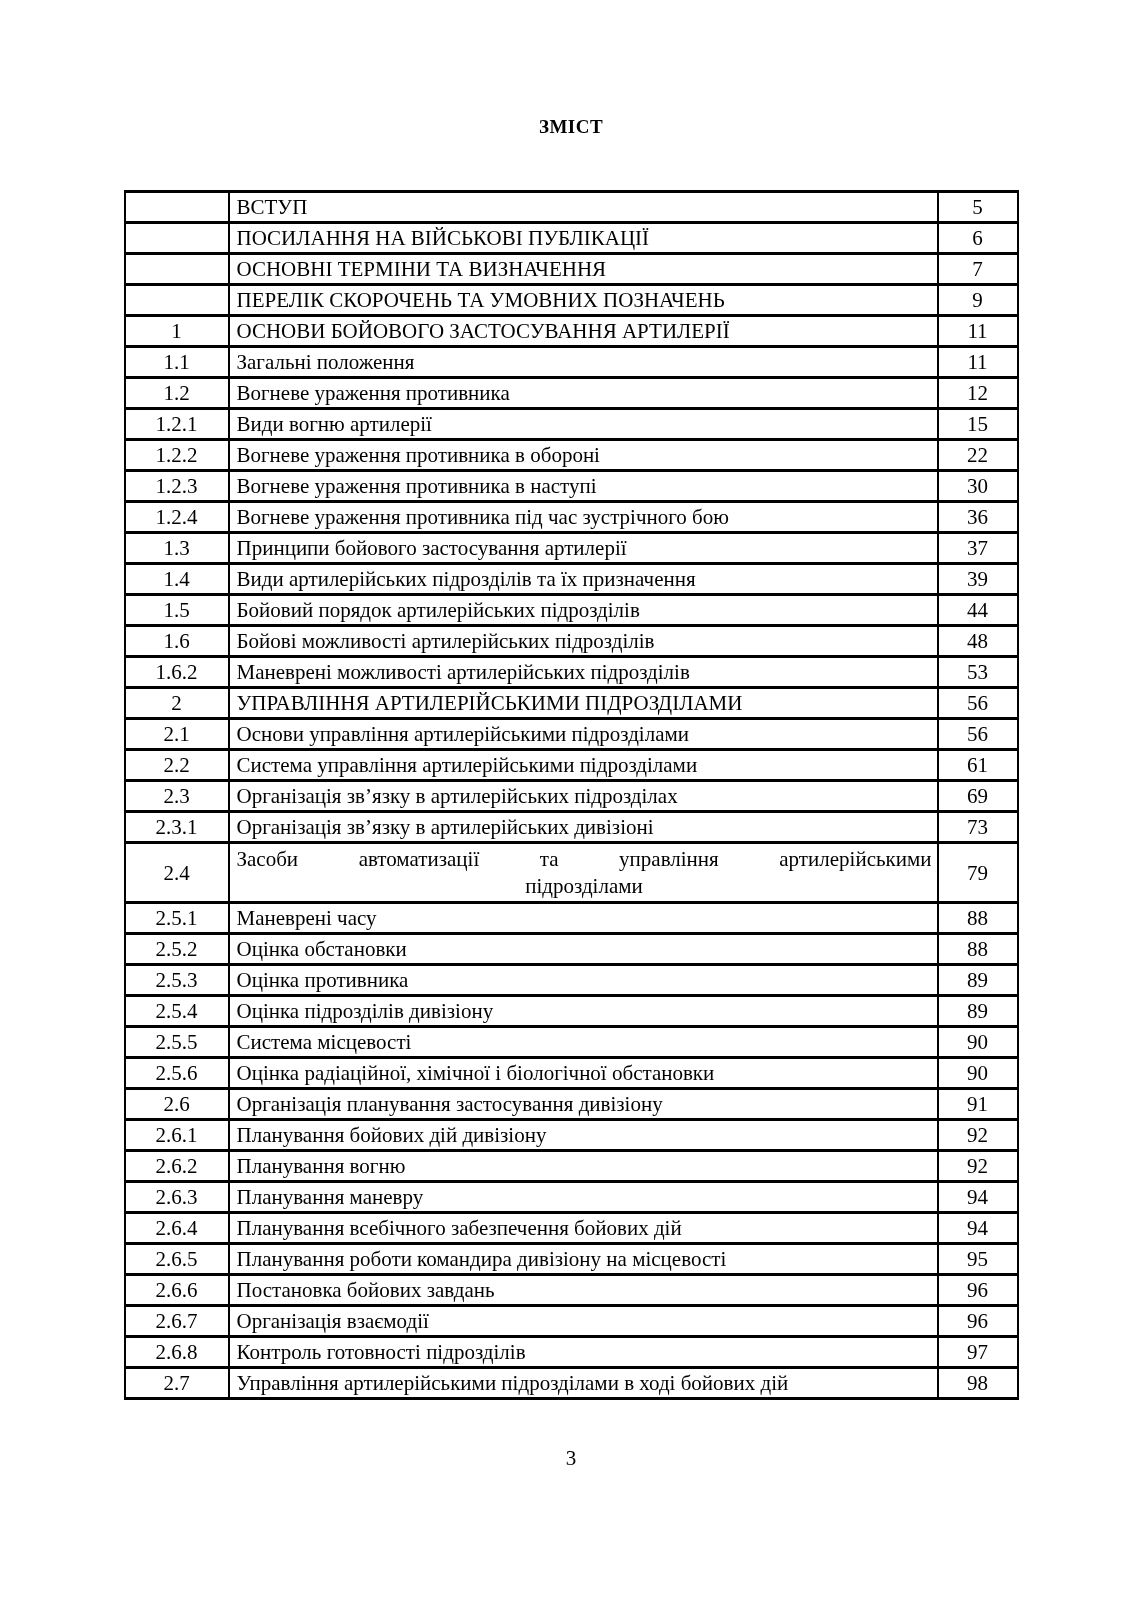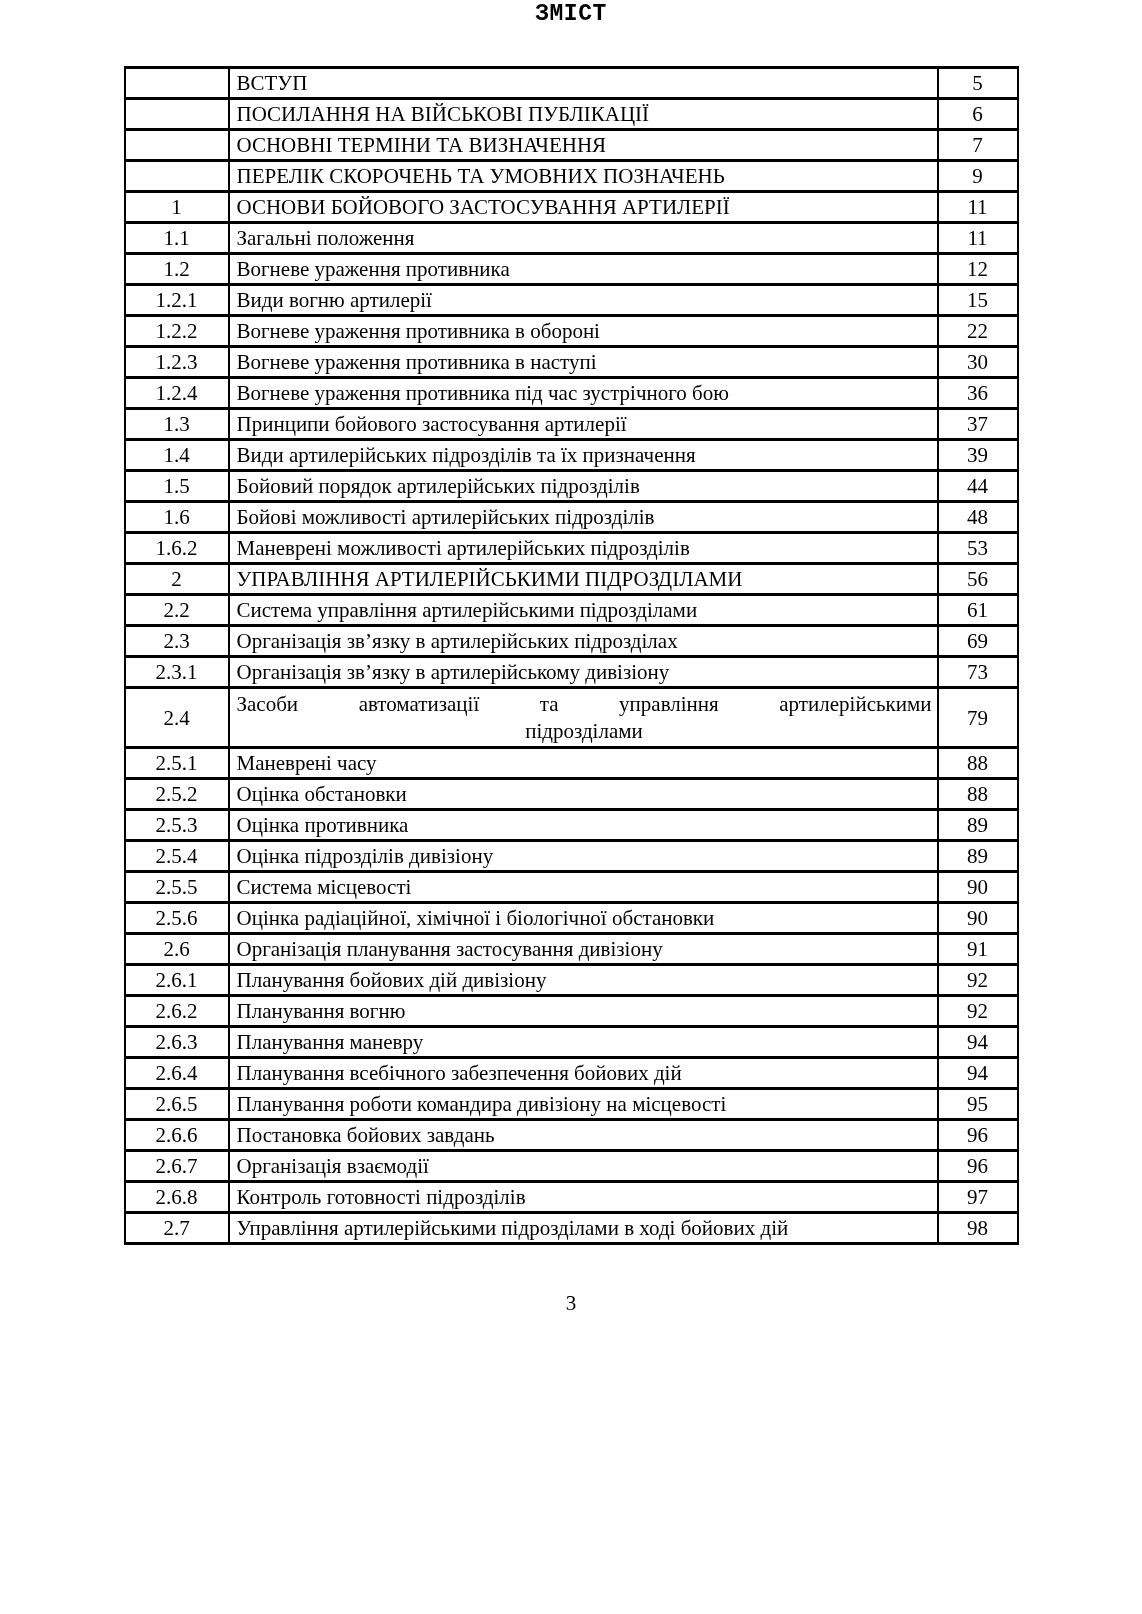--- a/index.html
+++ b/index.html
@@ -9,32 +9,32 @@
   }
   body {
     width: 1142px;
     height: 1614px;
     position: relative;
     font-family: "Liberation Serif", "DejaVu Serif", serif;
     color: #000000;
     overflow: hidden;
   }
   .page-title {
+    padding-top: 112px;
     text-align: center;
-    font-size: 23px;
+    font-size: 19px;
     font-weight: bold;
     line-height: 29px;
     letter-spacing: 0.5px;
-    font-family: Liberation Mono, monospace;
   }
   table.toc {
     border-collapse: collapse;
     table-layout: fixed;
     width: 893px;
-    margin: 37px auto 0 auto;
+    margin: 49px auto 0 auto;
   }
   table.toc col.c-num { width: 104px; }
   table.toc col.c-ttl { width: 709px; }
   table.toc col.c-pg  { width: 80px; }
   table.toc td {
     border: 2px solid #000000;
     border-top-width: 3px;
     border-bottom-width: 3px;
     font-size: 21px;
     line-height: 26px;
@@ -155,32 +155,37 @@
         <td class="cell-num">1.6.2</td>
         <td class="cell-ttl">Маневрені можливості артилерійських підрозділів</td>
         <td class="cell-pg">53</td>
       </tr>
       <tr>
         <td class="cell-num">2</td>
         <td class="cell-ttl">УПРАВЛІННЯ АРТИЛЕРІЙСЬКИМИ ПІДРОЗДІЛАМИ</td>
         <td class="cell-pg">56</td>
       </tr>
       <tr>
+        <td class="cell-num">2.1</td>
+        <td class="cell-ttl">Основи управління артилерійськими підрозділами</td>
+        <td class="cell-pg">56</td>
+      </tr>
+      <tr>
         <td class="cell-num">2.2</td>
         <td class="cell-ttl">Система управління артилерійськими підрозділами</td>
         <td class="cell-pg">61</td>
       </tr>
       <tr>
         <td class="cell-num">2.3</td>
         <td class="cell-ttl">Організація зв’язку в артилерійських підрозділах</td>
         <td class="cell-pg">69</td>
       </tr>
       <tr>
         <td class="cell-num">2.3.1</td>
-        <td class="cell-ttl">Організація зв’язку в артилерійському дивізіону</td>
+        <td class="cell-ttl">Організація зв’язку в артилерійських дивізіоні</td>
         <td class="cell-pg">73</td>
       </tr>
       <tr class="two-line">
         <td class="cell-num">2.4</td>
         <td class="cell-ttl">
           <div class="jline1">Засоби автоматизації та управління артилерійськими</div>
           <div class="jline2">підрозділами</div>
         </td>
         <td class="cell-pg">79</td>
       </tr>

